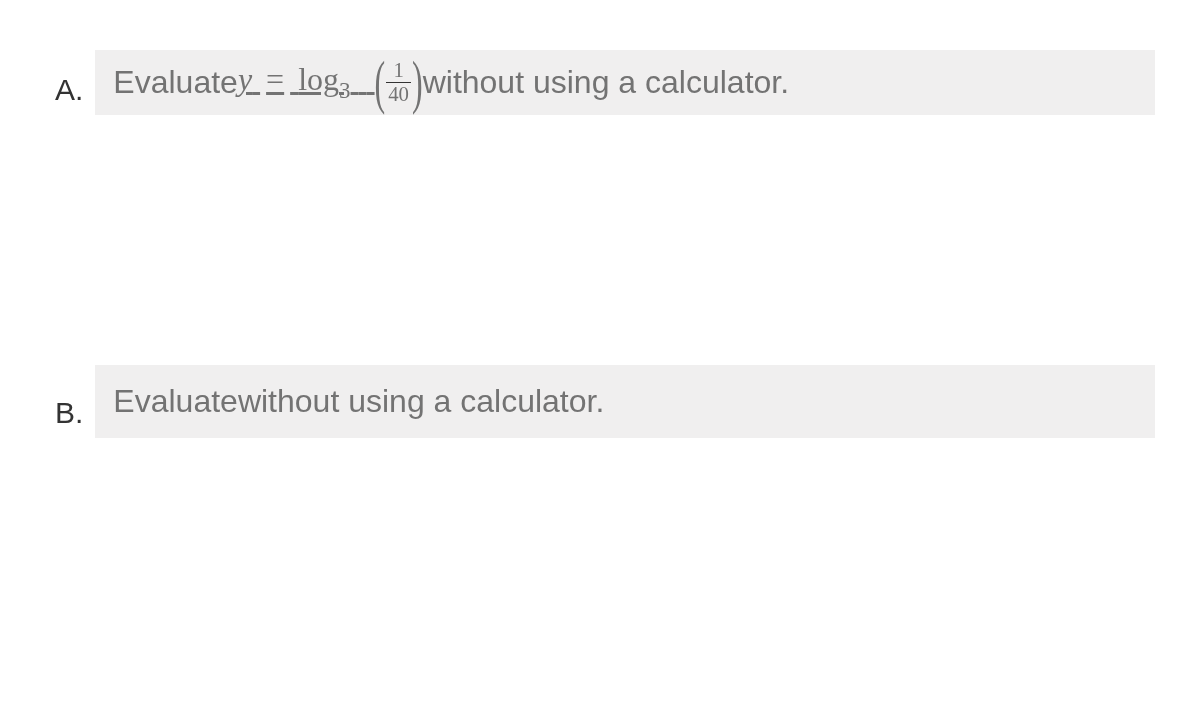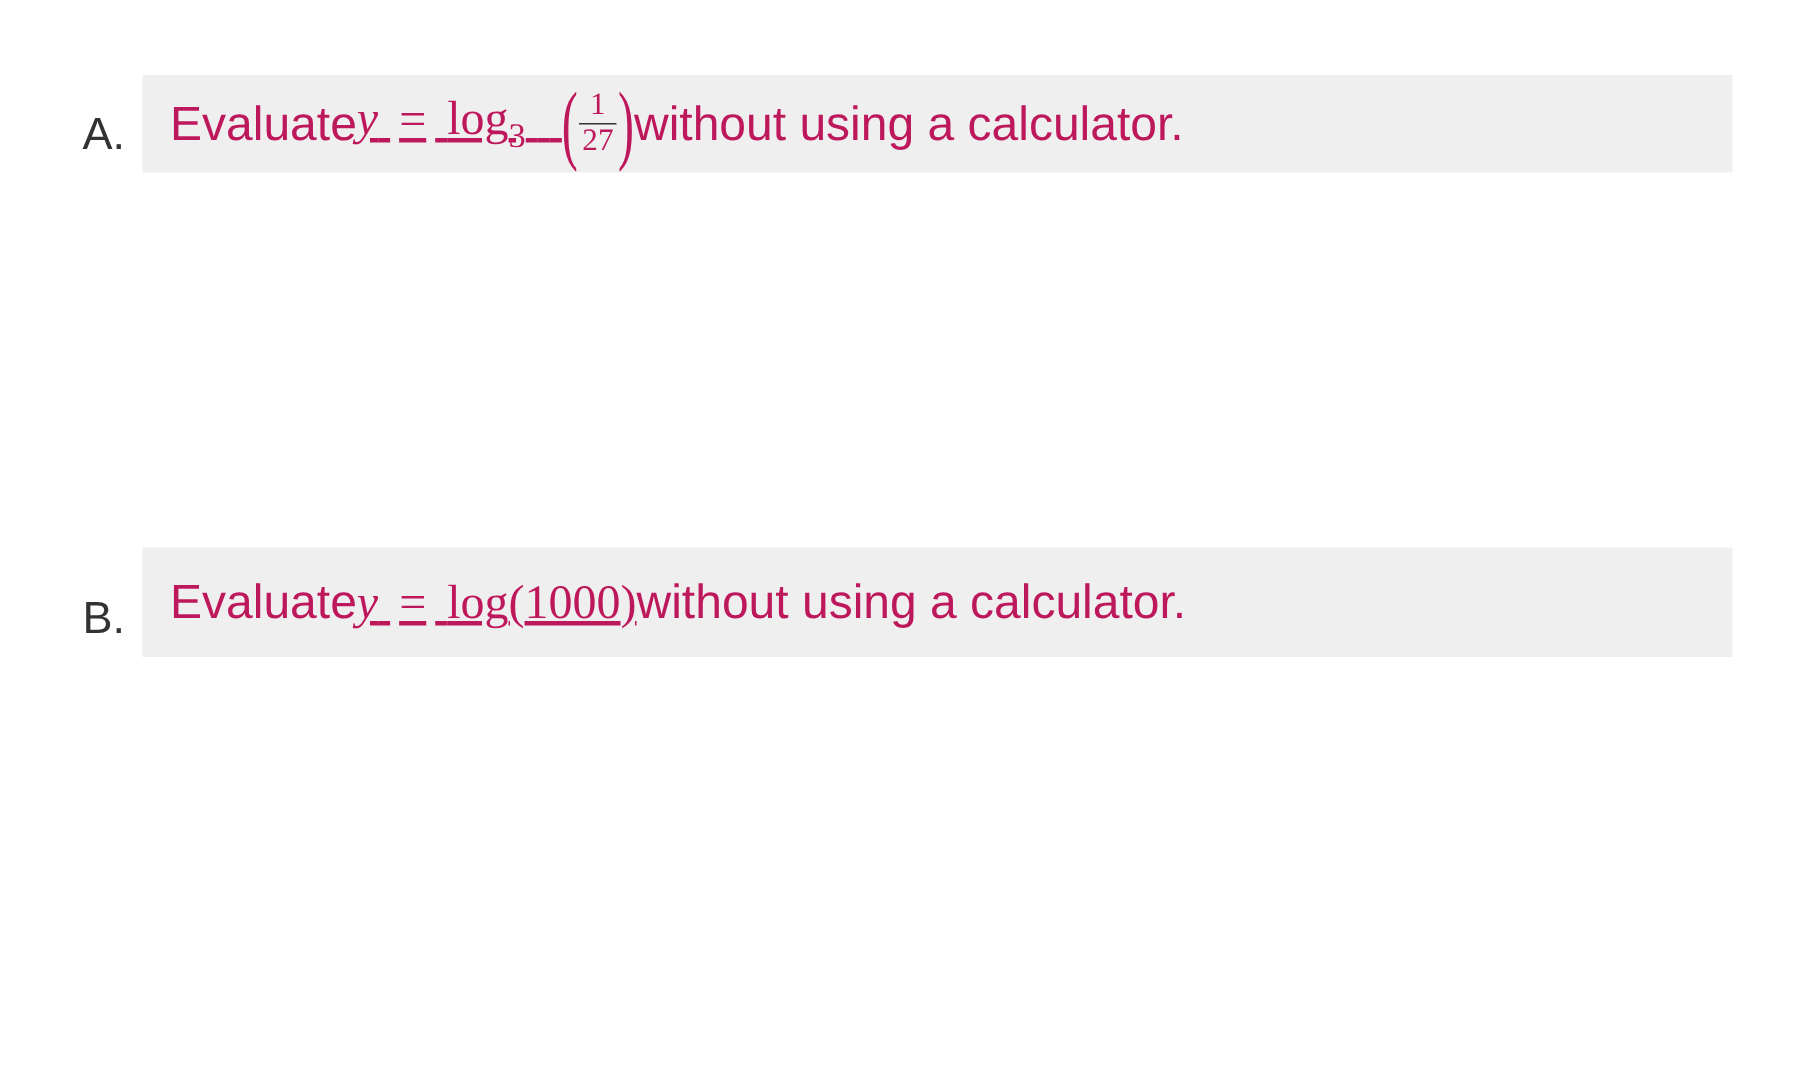--- a/index.html
+++ b/index.html
@@ -33,21 +33,21 @@
       color: #333333;
       margin-right: 12px;
       padding-bottom: 8px;
     }
     .problem-box {
       background: #f0efef;
       padding: 18px 30px 18px 18px;
       display: flex;
       align-items: center;
       font-size: 32px;
-      color: #be185d;
+      color: #737373;
       width: 1060px;
     }
     .problem-box-a {
       padding-top: 10px;
       padding-bottom: 10px;
     }
     .text-segment {
       font-family: Arial, Helvetica, sans-serif;
     }
     .math-segment {
@@ -97,31 +97,26 @@
   <div class="problem-label">A.</div>
   <div class="problem-box problem-box-a">
     <span class="text-segment">Evaluate </span>
     <span class="math-segment">
       <span class="math-var">y</span>
       <span class="eq-sign">=</span>
       <span>log</span><span class="math-sub">3</span>
       <span>&nbsp;</span>
       <span class="big-paren">(</span><span class="fraction">
           <span class="num">1</span>
-          <span class="den">27</span>
+          <span class="den">40</span>
         </span><span class="big-paren">)</span>
     </span>
     <span class="text-segment"> without using a calculator.</span>
   </div>
 </div>
 
 <div class="problem-group group-b">
   <div class="problem-label">B.</div>
   <div class="problem-box">
     <span class="text-segment">Evaluate </span>
-    <span class="math-segment">
-      <span class="math-var">y</span>
-      <span class="eq-sign">=</span>
-      <span>log</span><span>(</span><span>1000</span><span>)</span>
-    </span>
     <span class="text-segment"> without using a calculator.</span>
   </div>
 </div>
 
 </body></html>

